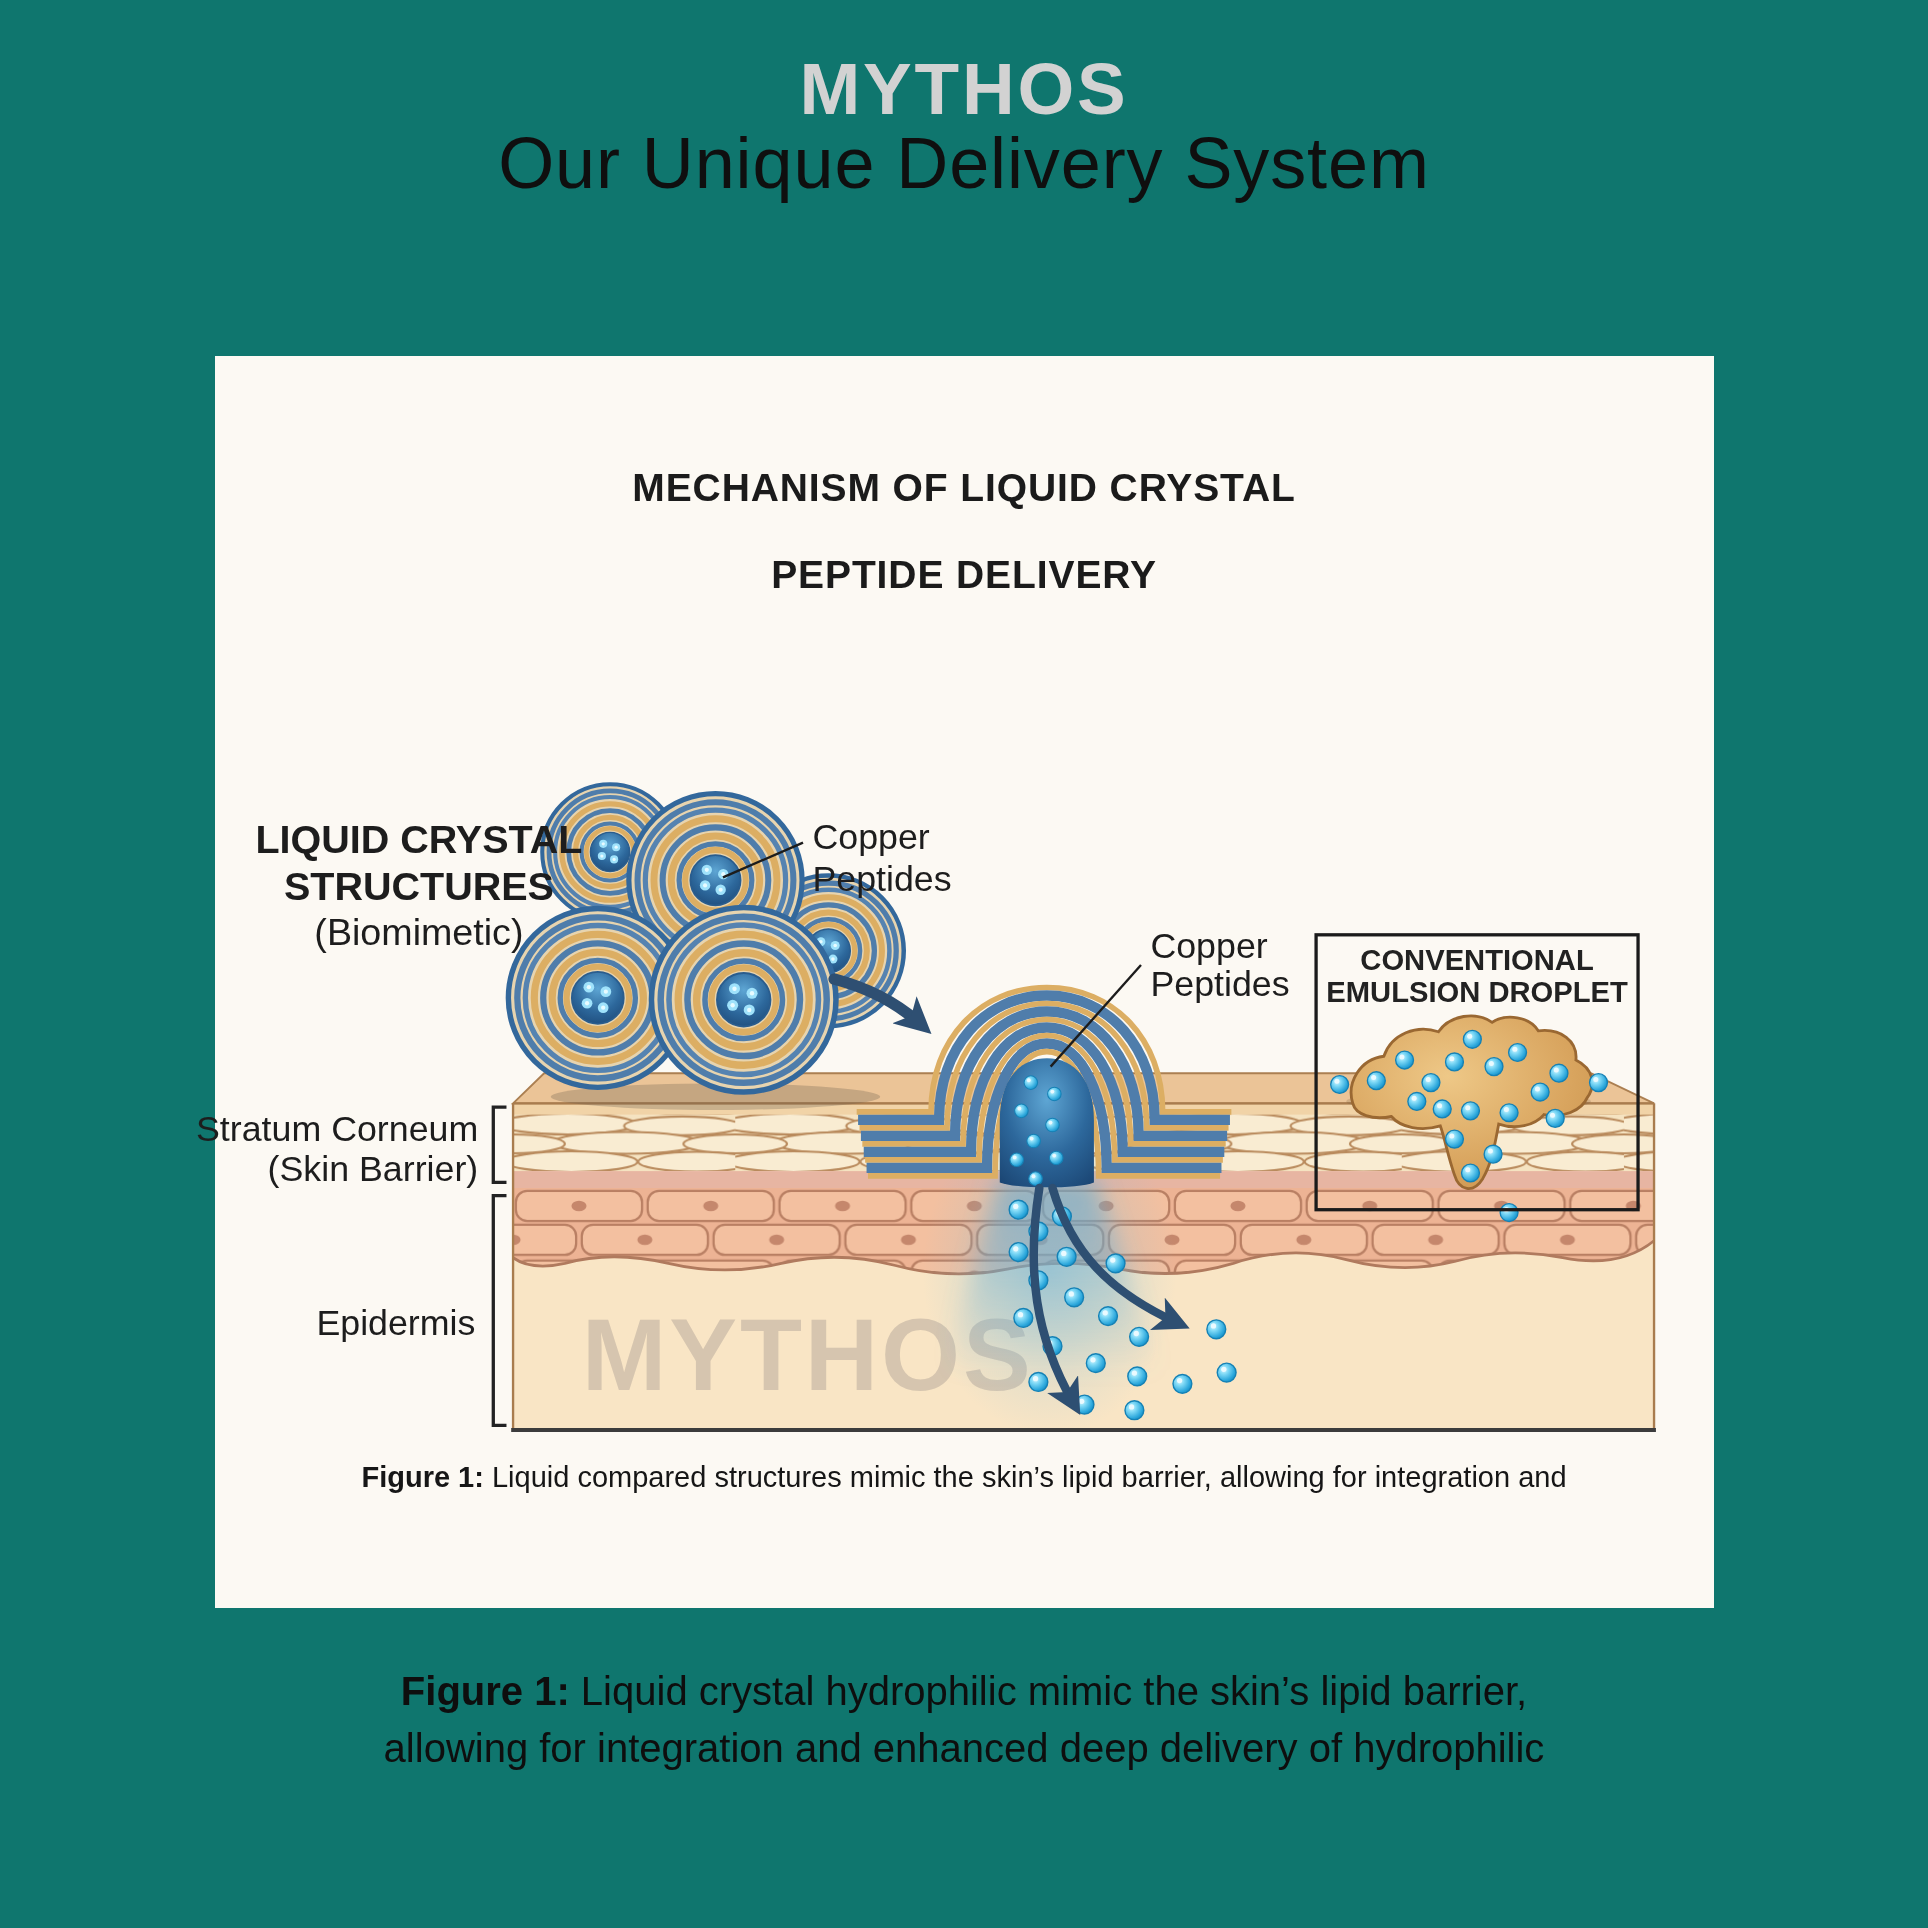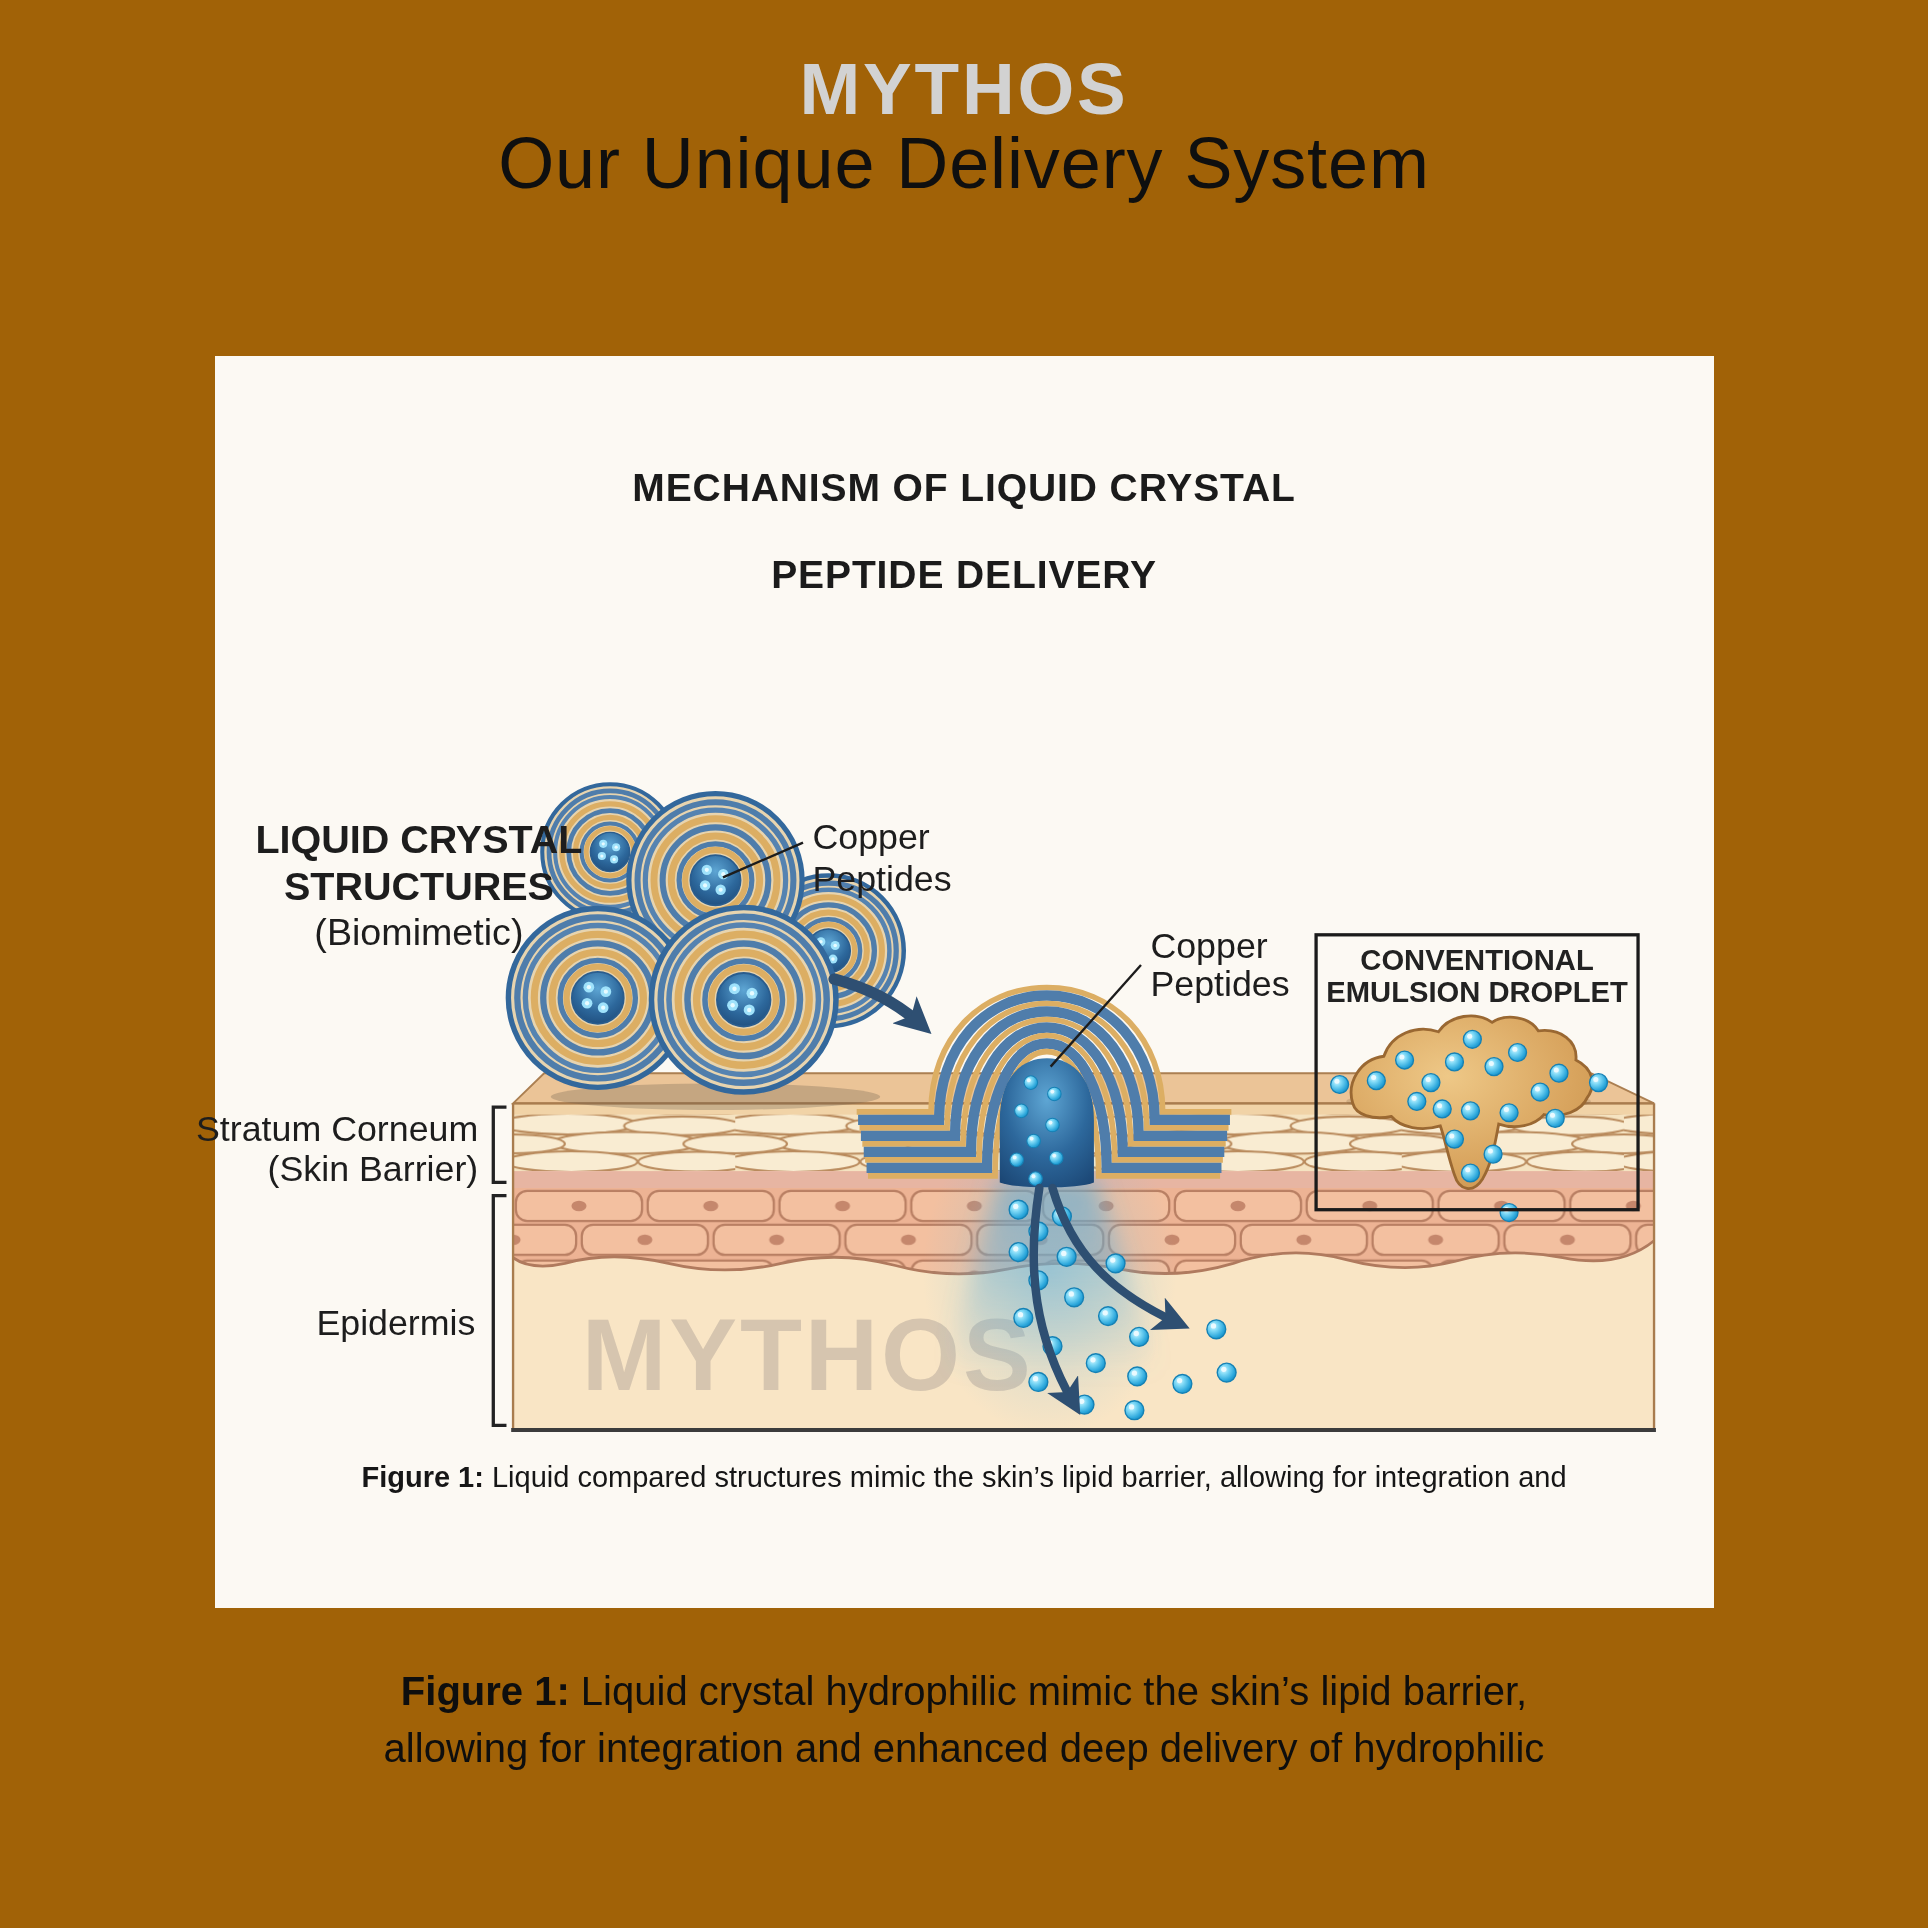--- a/index.html
+++ b/index.html
@@ -1,16 +1,16 @@
 <!DOCTYPE html>
 <html style="font-size:15px"><head>
 <meta charset="utf-8">
 <style>
   html,body{margin:0;padding:0;background:#ffffff;}
-  .page{position:relative;width:1928px;height:1928px;background:#a16207;overflow:hidden;
+  .page{position:relative;width:1928px;height:1928px;background:#0f766e;overflow:hidden;
         font-family:"Liberation Sans",sans-serif;}
   .figure-card{position:absolute;left:215px;top:356px;width:1499px;height:1252px;
         background:#fcf9f3;z-index:0;}
   .diagram-svg{position:absolute;left:0;top:0;z-index:1;}
   .overlay{position:absolute;left:0;width:100%;text-align:center;z-index:2;}
   .brand{top:47px;font-size:73px;font-weight:700;letter-spacing:2.8px;color:#d2d2d2;}
   .subtitle{top:122px;font-size:72px;font-weight:400;color:#0f0f0f;letter-spacing:0.9px;}
   .fig-title{top:444px;font-size:39px;font-weight:800;line-height:87px;color:#1b1b1b;
         letter-spacing:0.9px;}
   .card-caption{top:1458px;font-size:29px;line-height:39px;color:#161616;}

